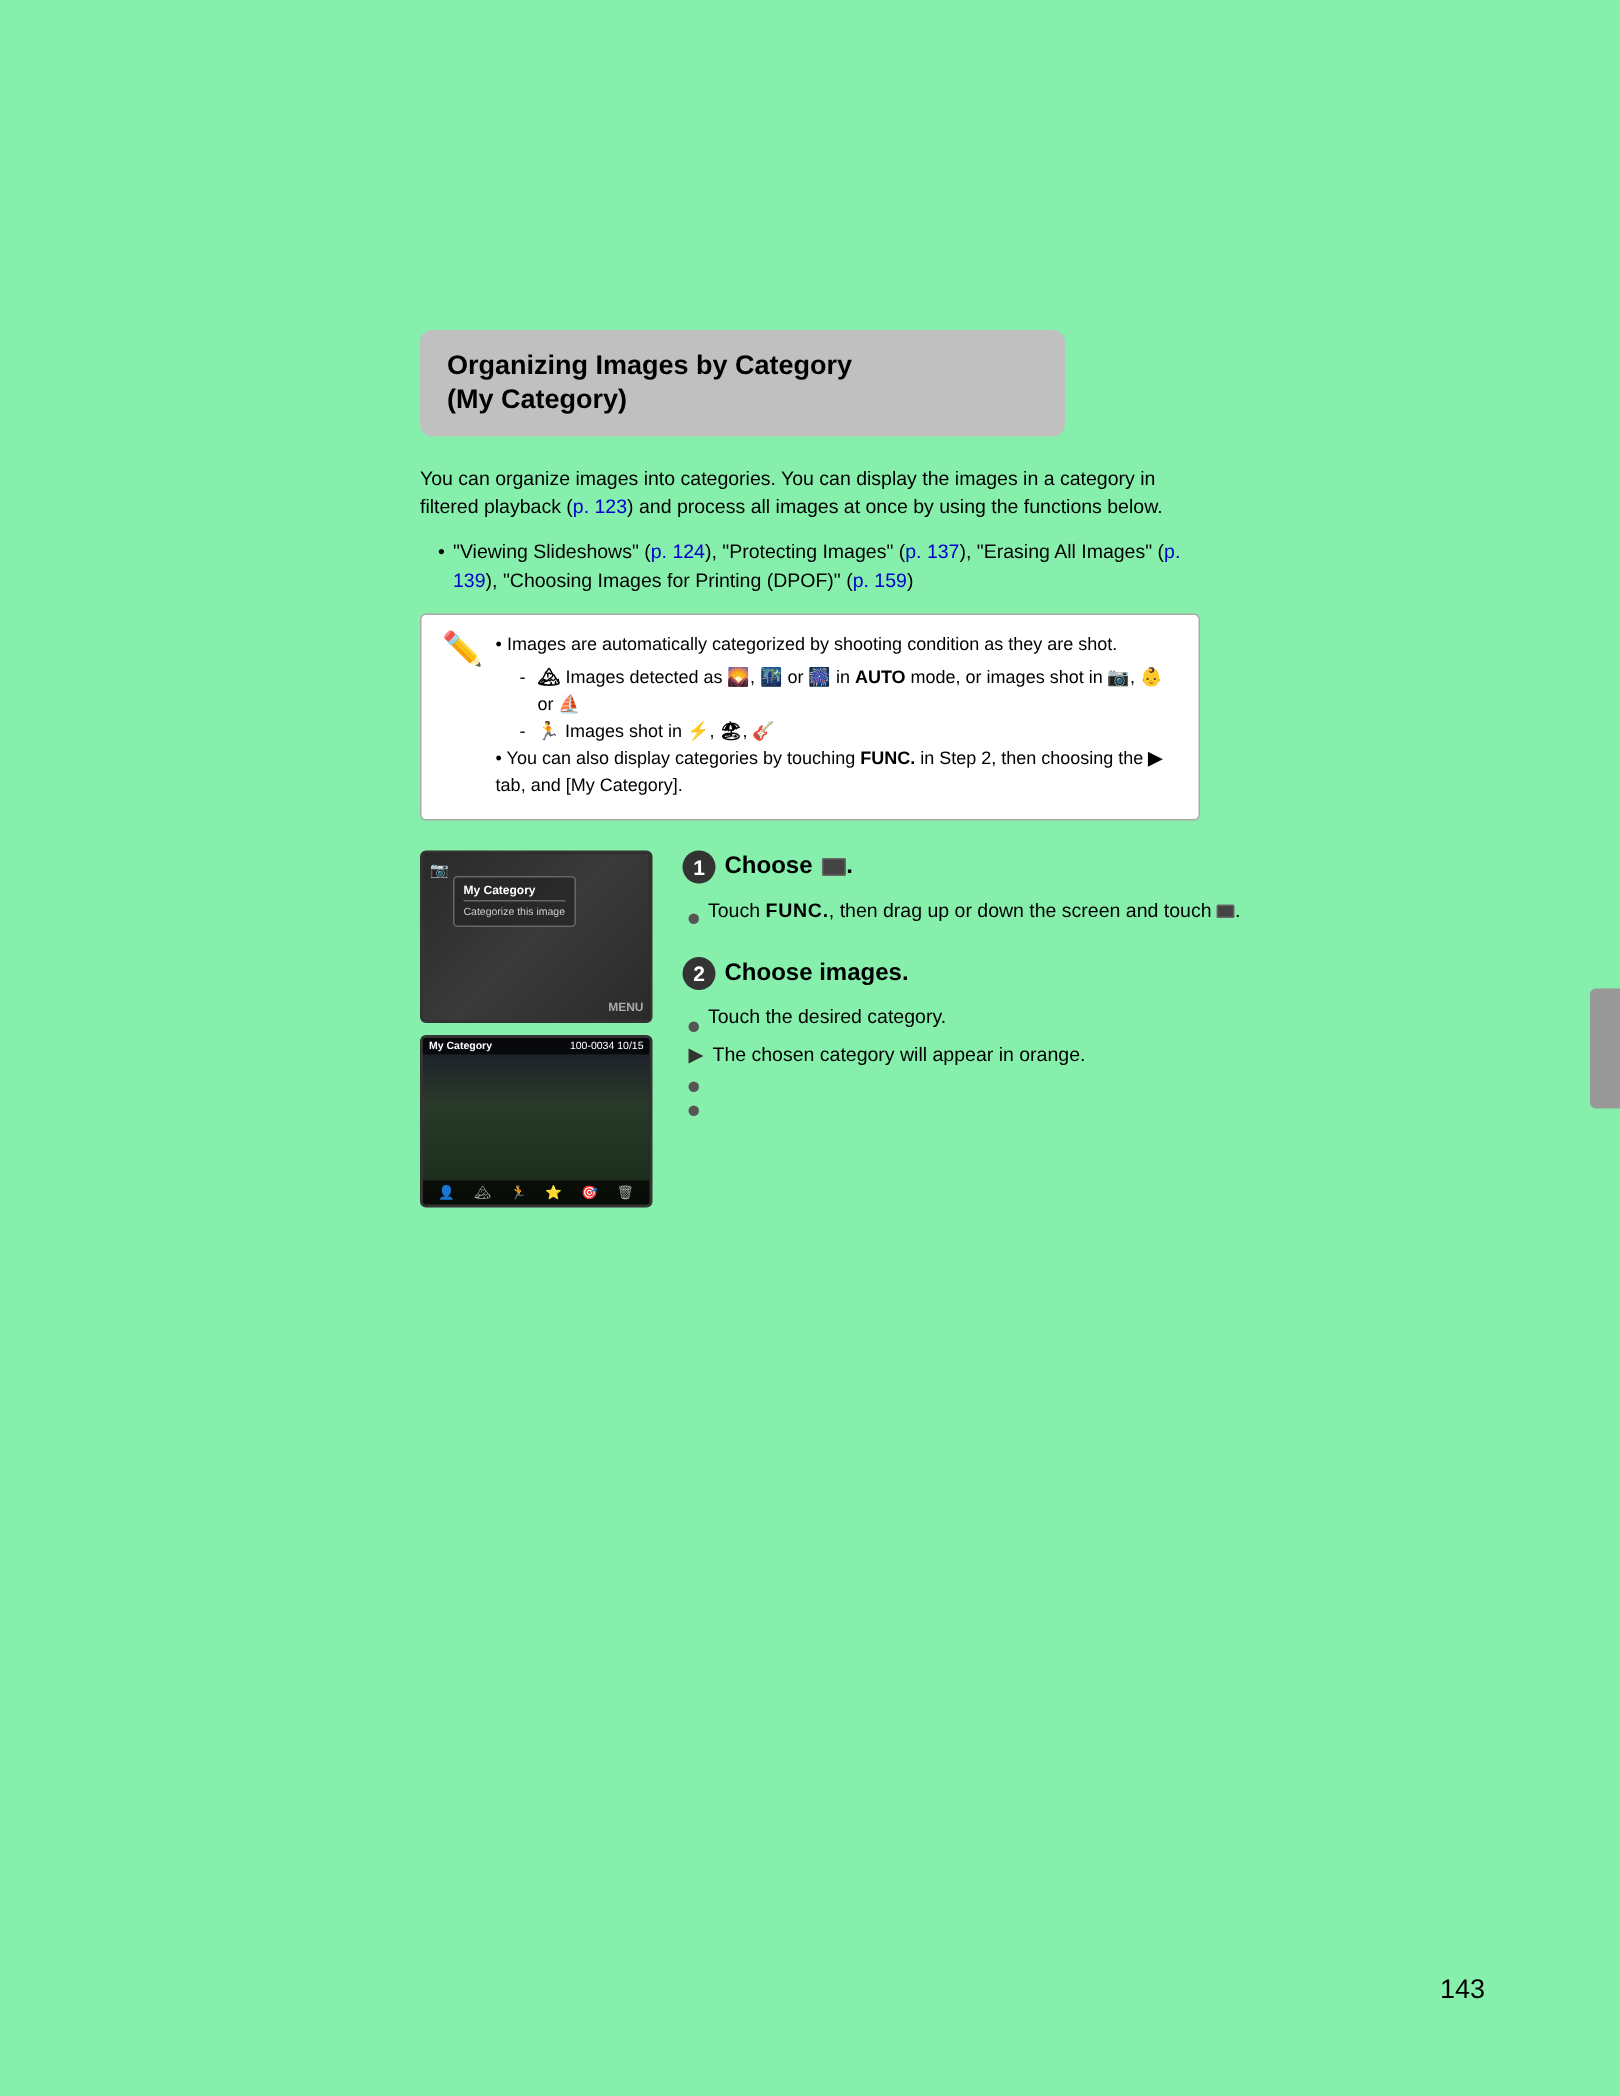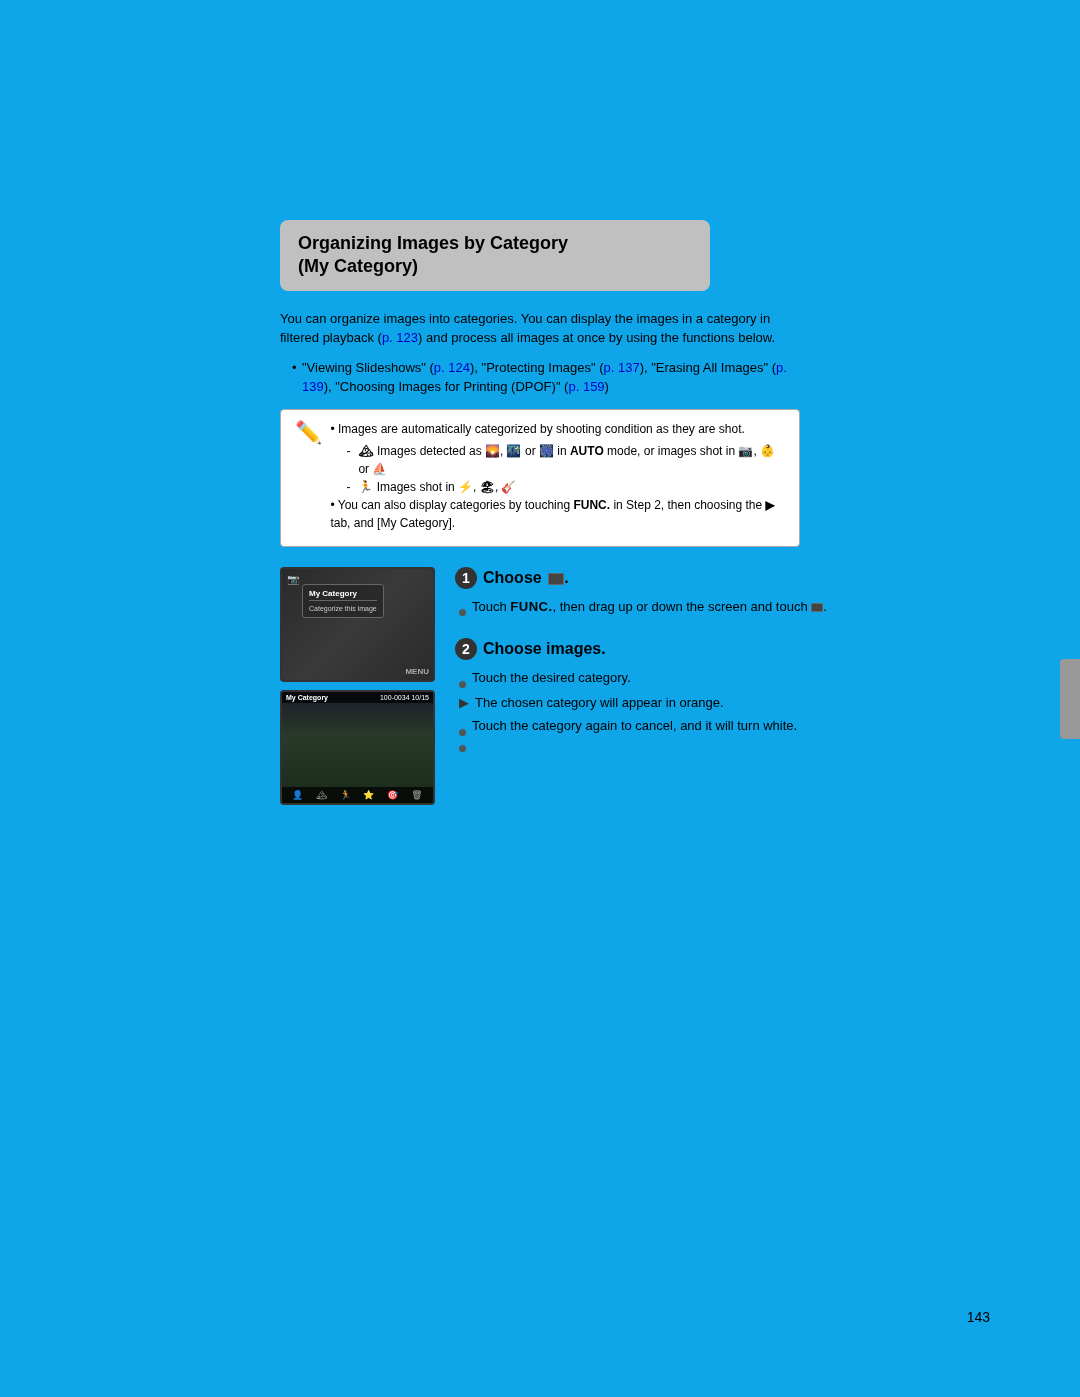--- a/index.html
+++ b/index.html
@@ -10,21 +10,21 @@
       background: #ffffff;
       font-family: Arial, Helvetica, sans-serif;
       font-size: 14px;
       color: #000000;
       position: relative;
     }
 
     .page-container {
       width: 1080px;
       min-height: 1397px;
-      background: #0ea5e9;
+      background: #86efac;
       padding: 0;
       position: relative;
     }
 
     .content-area {
       margin: 0 auto;
       padding: 220px 90px 80px 280px;
       max-width: 1080px;
     }
 
@@ -322,23 +322,23 @@
       flex-shrink: 0;
     }
 
     .step-detail-item.arrow-item .bullet-arrow {
       color: #333;
     }
 
     
     .page-number {
       position: absolute;
-      bottom: 72px;
+      bottom: 60px;
       right: 90px;
-      font-size: 14px;
+      font-size: 18px;
       color: #000;
     }
 
     
     .right-tab {
       position: absolute;
       right: 0;
       top: 50%;
       transform: translateY(-50%);
       width: 20px;
@@ -458,21 +458,20 @@
             <div class="step-detail-item">
               <div class="bullet-circle"></div>
               <span>Touch the desired category.</span>
             </div>
             <div class="step-detail-item arrow-item">
               <span class="bullet-arrow">▶</span>
               <span>The chosen category will appear in orange.</span>
             </div>
             <div class="step-detail-item">
               <div class="bullet-circle"></div>
-              <span>Touch the category again to cancel, and it will turn white.</span>
             </div>
             <div class="step-detail-item">
               <div class="bullet-circle"></div>
             </div>
           </div>
         </div>
 
       </div>
     </div>
 

